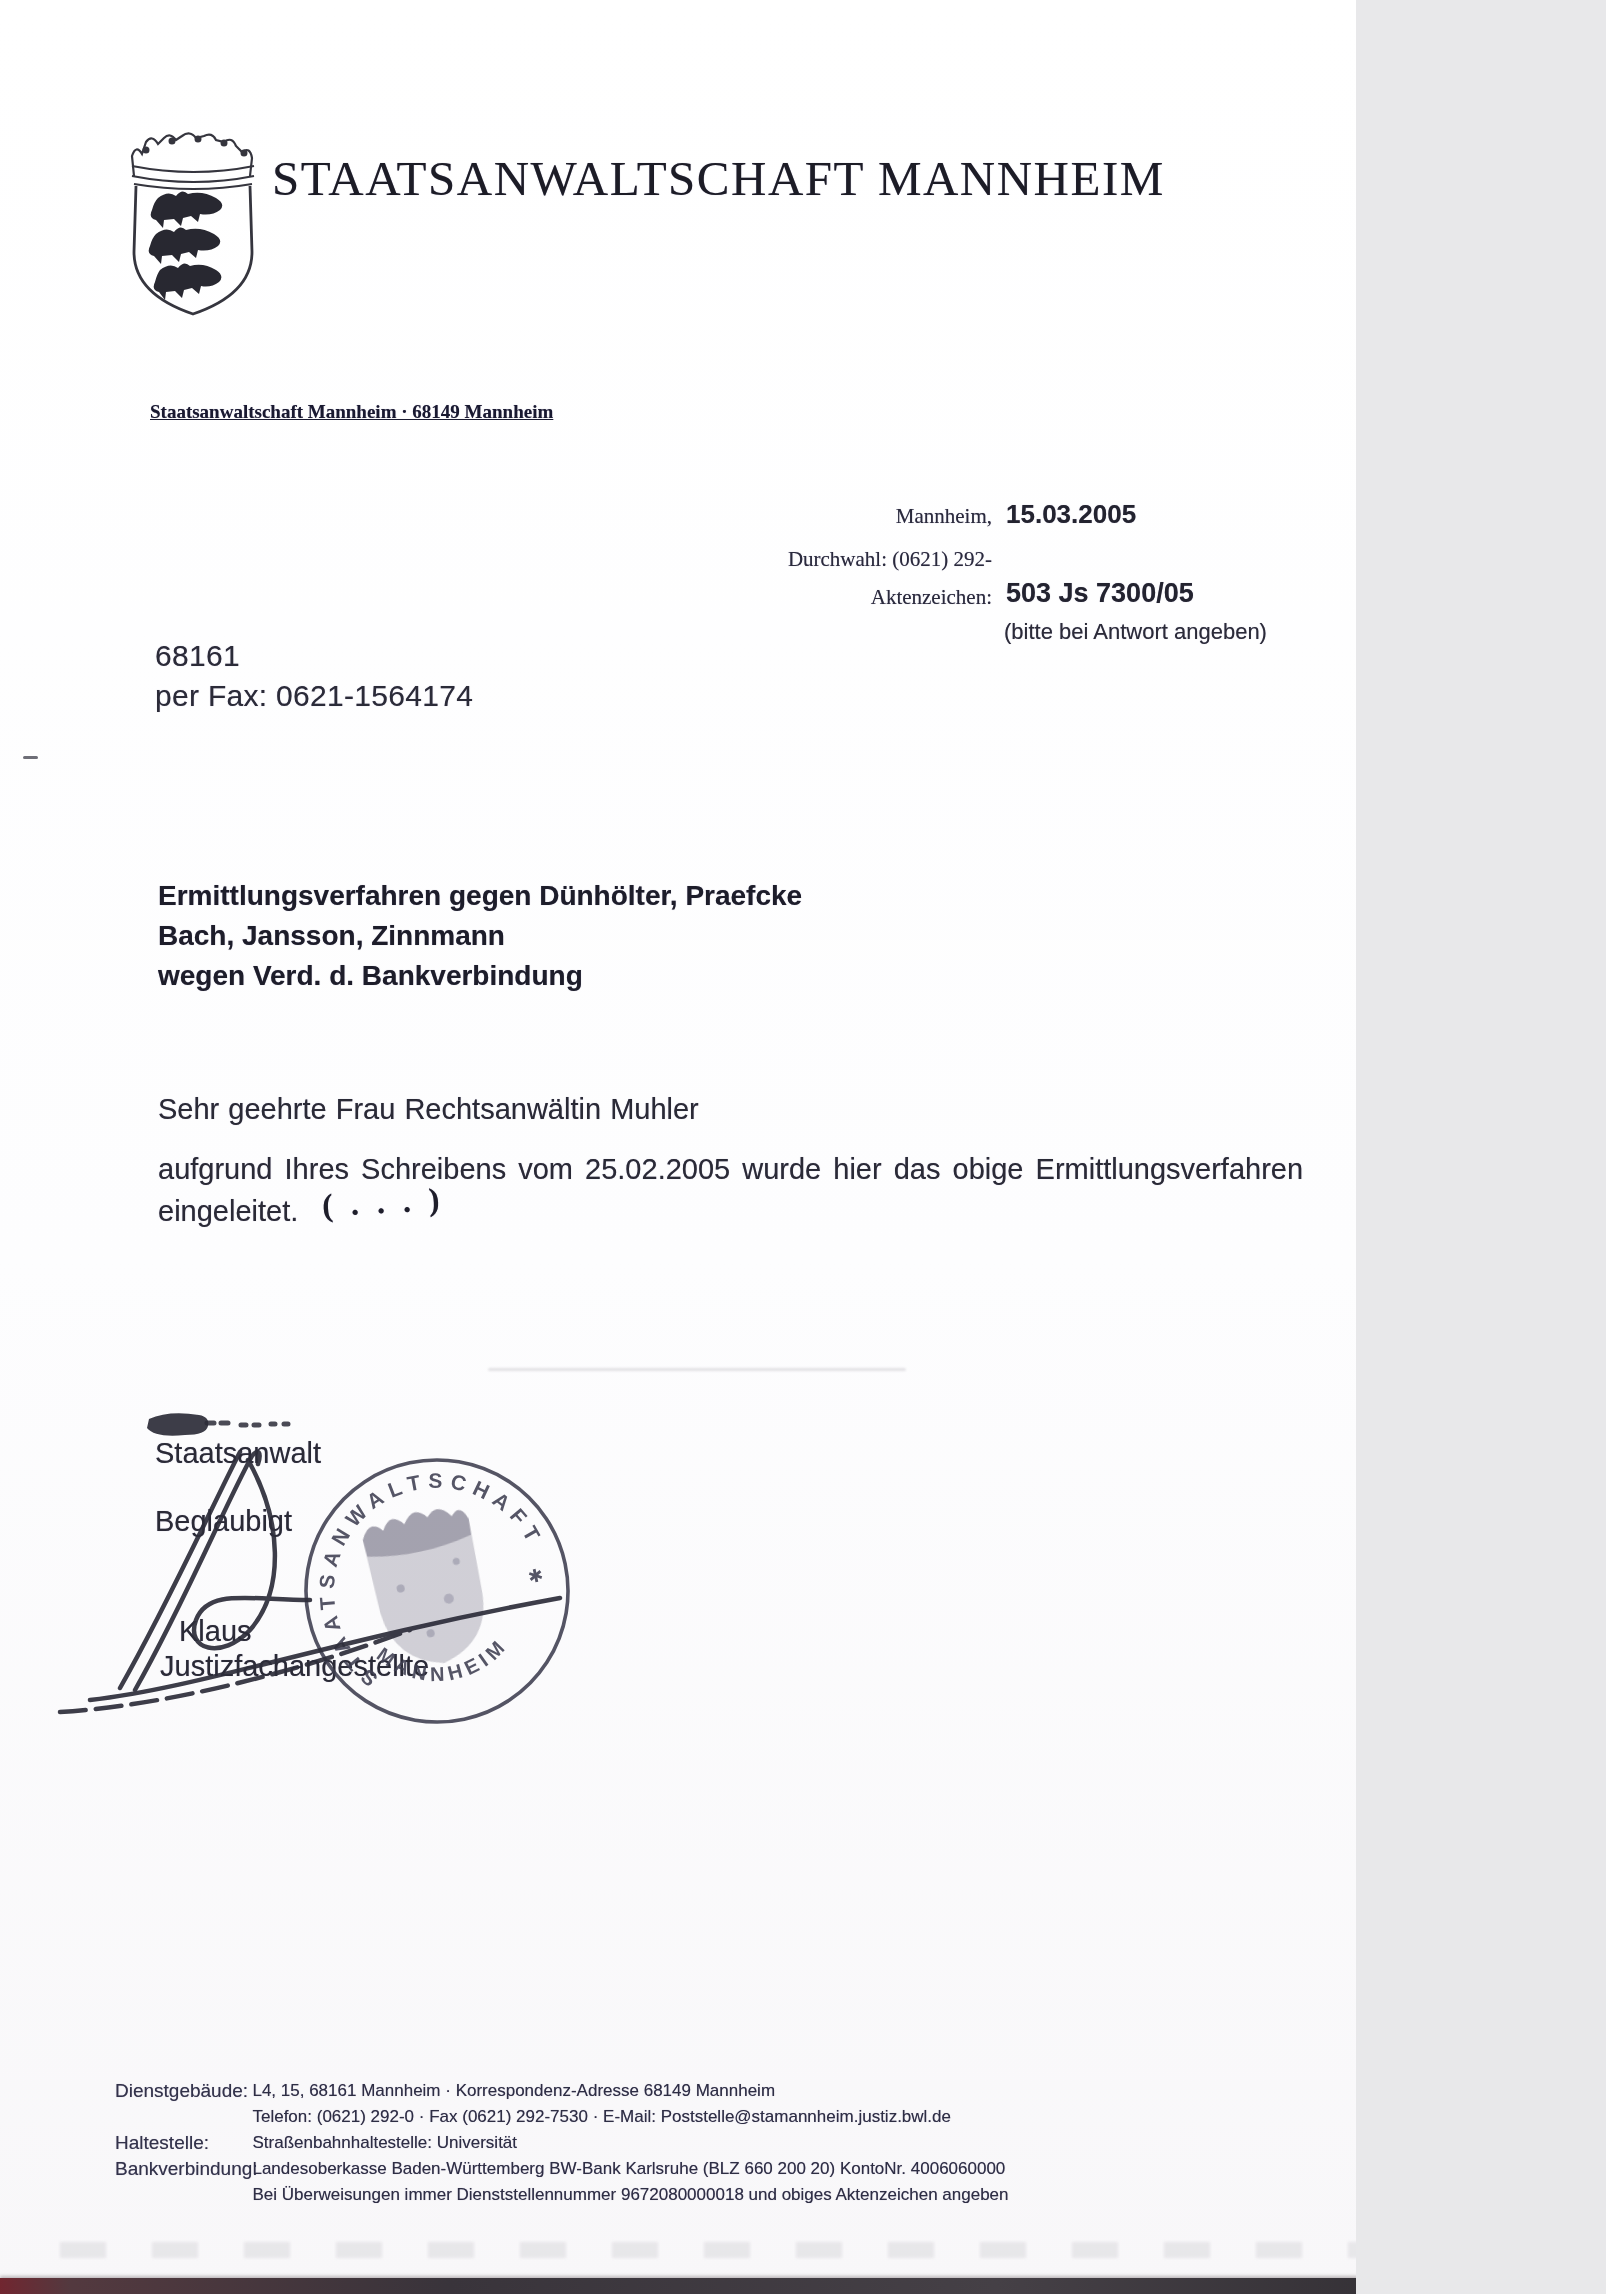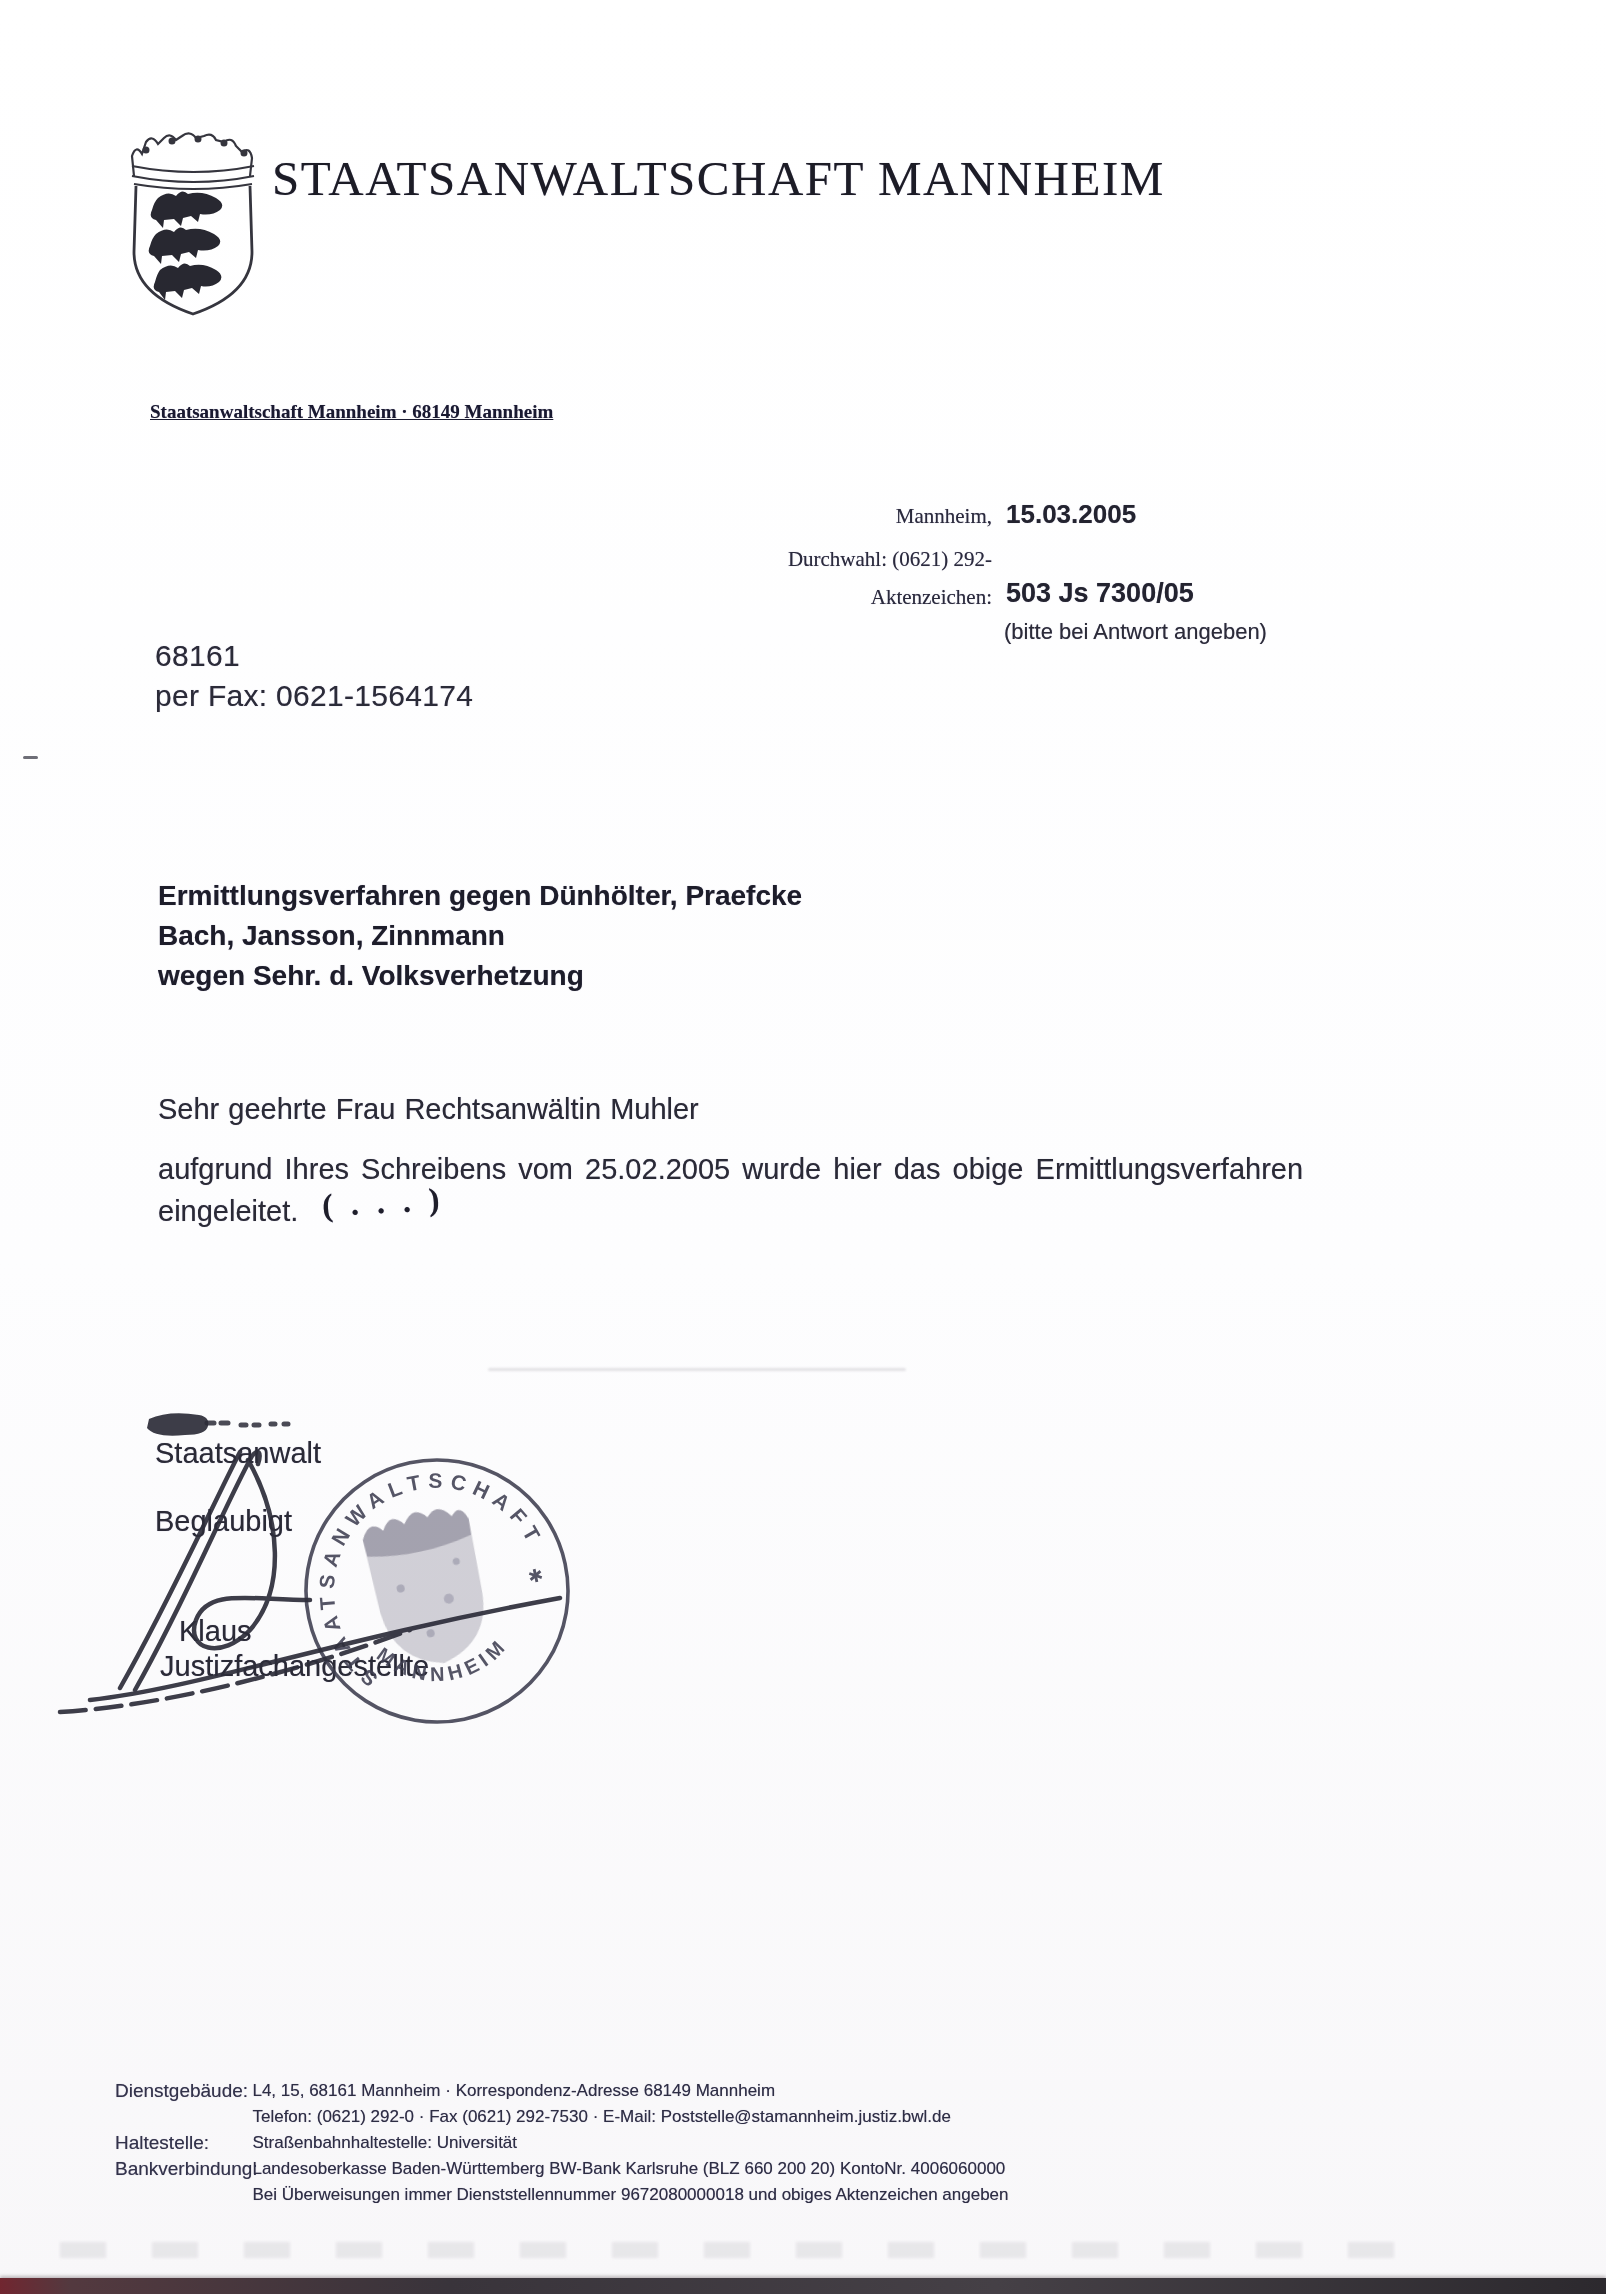--- a/index.html
+++ b/index.html
@@ -1,17 +1,17 @@
 <!DOCTYPE html>
 <html><head>
 <meta charset="utf-8">
 <style>
   html,body{margin:0;padding:0;background:#e8e8ea;}
   .page{
-    position:relative;width:1606px;height:2294px;overflow:hidden;
+    position:relative;width:1356px;height:2294px;overflow:hidden;
     background:linear-gradient(180deg,#ffffff 0%,#fdfdfe 55%,#f8f7f9 100%);
     font-family:"Liberation Sans",sans-serif;color:#26262f;
   }
   .abs{position:absolute;}
   .scan{text-shadow:0 0 0.7px rgba(55,45,95,.55);}
   .title{
     font-family:"Liberation Serif",serif;font-size:49px;letter-spacing:1.5px;
     color:#1c1c26;white-space:nowrap;
   }
   .senderline{
@@ -86,21 +86,21 @@
   <div class="abs metalabel scan" style="left:700px;top:547px;width:292px;">Durchwahl: (0621) 292-</div>
   <div class="abs metalabel scan" style="left:700px;top:585px;width:292px;">Aktenzeichen:</div>
   <div class="abs metaval scan" style="left:1006px;top:578px;font-size:27px;font-weight:bold;">503 Js 7300/05</div>
   <div class="abs metanote scan" style="left:1004px;top:619px;">(bitte bei Antwort angeben)</div>
 
   <div class="abs margin-dash" style="left:23px;top:756px;width:15px;height:3px;"></div>
 
   <div class="abs subject scan" style="left:158px;top:876px;">
     <div>Ermittlungsverfahren gegen Dünhölter, Praefcke</div>
     <div>Bach, Jansson, Zinnmann</div>
-    <div>wegen Sehr. d. Volksverhetzung</div>
+    <div>wegen Verd. d. Bankverbindung</div>
   </div>
 
   <div class="abs bodytext scan" style="left:158px;top:1088px;word-spacing:1px;">Sehr geehrte Frau Rechtsanwältin Muhler</div>
   <div class="abs bodytext scan" style="left:158px;top:1148px;">aufgrund Ihres Schreibens vom 25.02.2005 wurde hier das obige Ermittlungsverfahren</div>
   <div class="abs bodytext scan" style="left:158px;top:1190px;">eingeleitet.</div>
   <div class="abs" style="left:322px;top:1184px;">
     <span class="handnote scan">( . . . )</span>
   </div>
 
   <div class="abs smudge" style="left:488px;top:1368px;width:418px;height:3px;"></div>

